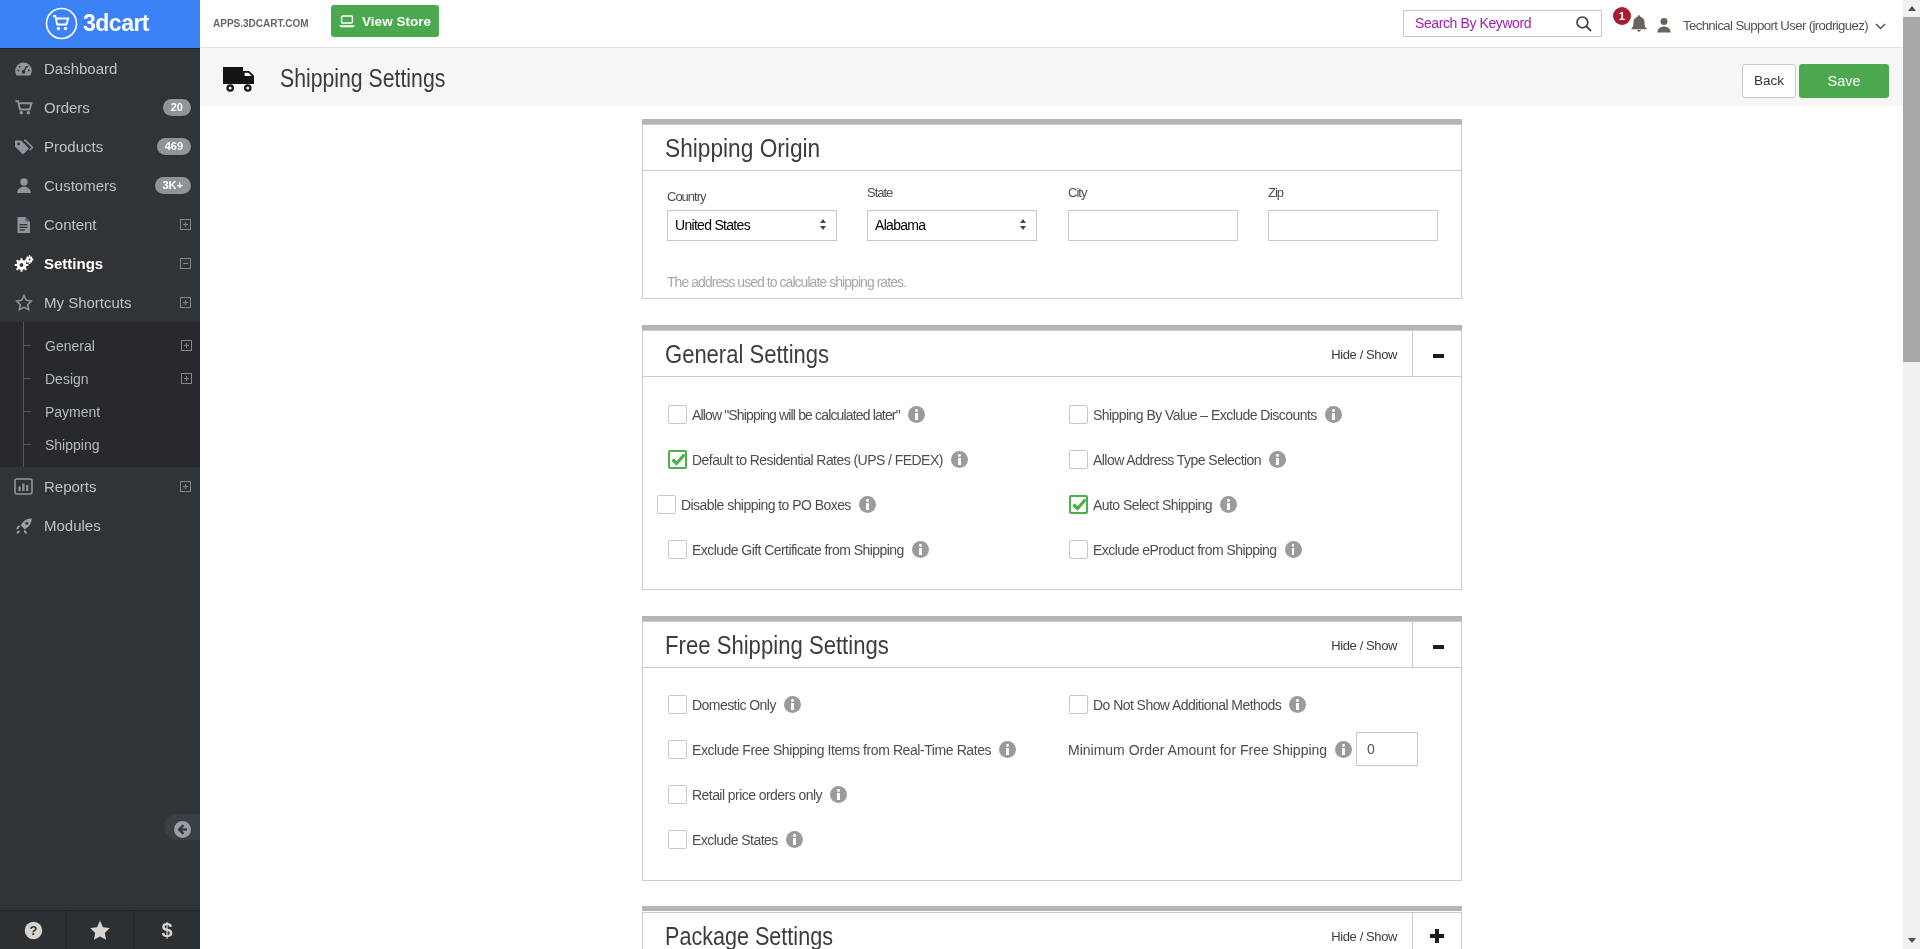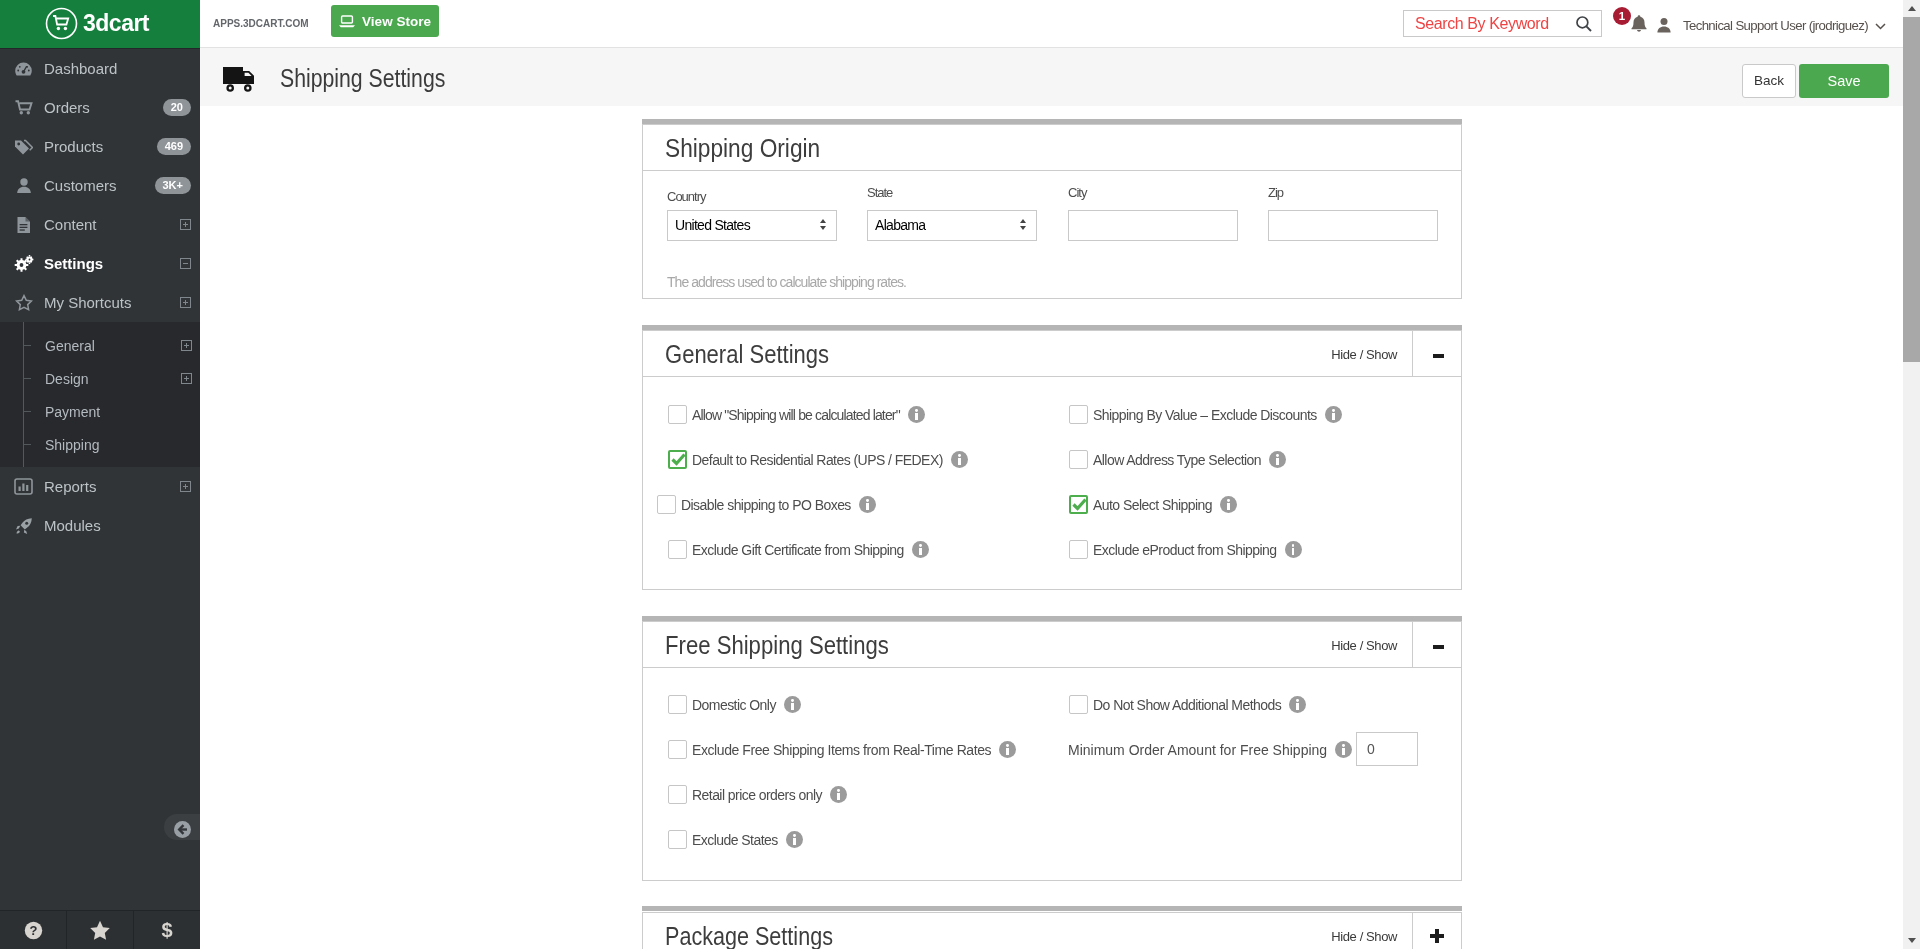--- a/index.html
+++ b/index.html
@@ -1,19 +1,19 @@
 <!DOCTYPE html>
 <html><head>
 <meta charset="utf-8">
 <style>
 *{margin:0;padding:0;box-sizing:border-box}
 html,body{width:1920px;height:949px;overflow:hidden;background:#fff;font-family:"Liberation Sans",sans-serif}
 
 #sb{position:absolute;left:0;top:0;width:200px;height:949px;background:#303437}
-#logo{height:49px;background:#15803d;border-bottom:1px solid #24272a;display:flex;align-items:center;justify-content:flex-start;padding-left:45px}
+#logo{height:49px;background:#3b82f6;border-bottom:1px solid #24272a;display:flex;align-items:center;justify-content:flex-start;padding-left:45px}
 #logo svg{margin-right:5px;margin-top:-2px}
 #logotxt{color:#fff;font-size:23px;font-weight:bold;letter-spacing:-.5px;margin-top:-2px}
 .mi{height:39px;display:flex;align-items:center;padding-left:13px;color:#bcc3c7;font-size:15px;position:relative}
 .mi .ic{width:21px;height:19px;margin-right:10px;display:flex;align-items:center;justify-content:center}
 .badge{margin-left:auto;margin-right:9px;background:#8f9499;color:#fff;font-size:11px;font-weight:bold;line-height:17px;padding:0 8px;border-radius:9px}
 .exp{margin-left:auto;margin-right:9px;width:11px;height:11px;border:1px solid #80878c;position:relative}
 .exp::before{content:"";position:absolute;left:2px;right:2px;top:4px;height:1px;background:#80878c}
 .exp.plus::after{content:"";position:absolute;top:2px;bottom:2px;left:4px;width:1px;background:#80878c}
 #sub{background:#27292c;padding:7px 0 6px;position:relative}
 #sub::before{content:"";position:absolute;left:23px;top:0;bottom:0;width:1px;background:#53585c}
@@ -22,21 +22,21 @@
 #collapse{position:absolute;right:0;top:814px;width:36px;height:26px;background:#3b3f42;border-radius:13px 0 0 13px;display:flex;align-items:center;justify-content:center}
 #botbar{position:absolute;bottom:0;left:0;width:200px;height:39px;border-top:1px solid #222527;background:#2c3033;display:flex}
 #botbar .cell{flex:1;display:flex;align-items:center;justify-content:center;border-right:1px solid #222527}
 #botbar .cell:last-child{border-right:none}
 
 #tb{position:absolute;left:200px;top:0;width:1703px;height:48px;background:#fff;border-bottom:1px solid #e2e2e2}
 #apps{position:absolute;left:13px;top:0;line-height:47px;font-size:10px;font-weight:bold;color:#63666a;letter-spacing:0px}
 #viewstore{position:absolute;left:131px;top:5px;width:108px;height:32px;background:#4ba84f;border-radius:3px;color:#fff;font-size:13.5px;font-weight:bold;display:flex;align-items:center;justify-content:center}
 #viewstore svg{margin-right:7px}
 #search{position:absolute;left:1203px;top:10px;width:199px;height:27px;border:1px solid #c9c9c9;background:#fff}
-#search .ph{position:absolute;left:11px;top:0;line-height:25px;font-size:16px;color:#ef4444;letter-spacing:-.4px}
+#search .ph{position:absolute;left:11px;top:0;line-height:25px;font-size:14px;color:#a21caf;letter-spacing:-.4px}
 #search svg{position:absolute;right:8px;top:4px}
 #nbadge{position:absolute;left:1413px;top:7px;width:18px;height:18px;border-radius:9px;background:#a81c33;color:#fff;font-size:11.5px;font-weight:bold;text-align:center;line-height:18px}
 #usertxt{position:absolute;left:1483px;top:0;line-height:51px;font-size:13.2px;color:#57514d;letter-spacing:-.62px}
 
 #ph{position:absolute;left:200px;top:48px;width:1703px;height:58px;background:#f6f6f6}
 #title{position:absolute;left:80px;top:0;line-height:60px;font-size:26px;color:#3b3b3b;white-space:nowrap;display:inline-block;transform:scaleX(.817);transform-origin:0 50%}
 #backbtn{position:absolute;left:1542px;top:16px;width:54px;height:34px;background:#fff;border:1px solid #c9c9c9;border-radius:3px;font-size:13.5px;color:#333;text-align:center;line-height:32px}
 #savebtn{position:absolute;left:1599px;top:16px;width:90px;height:34px;background:#4ba84f;border-radius:3px;font-size:14.5px;color:#fff;text-align:center;line-height:34px}
 
 #ct{position:absolute;left:200px;top:106px;width:1703px;height:843px;background:#fff}

